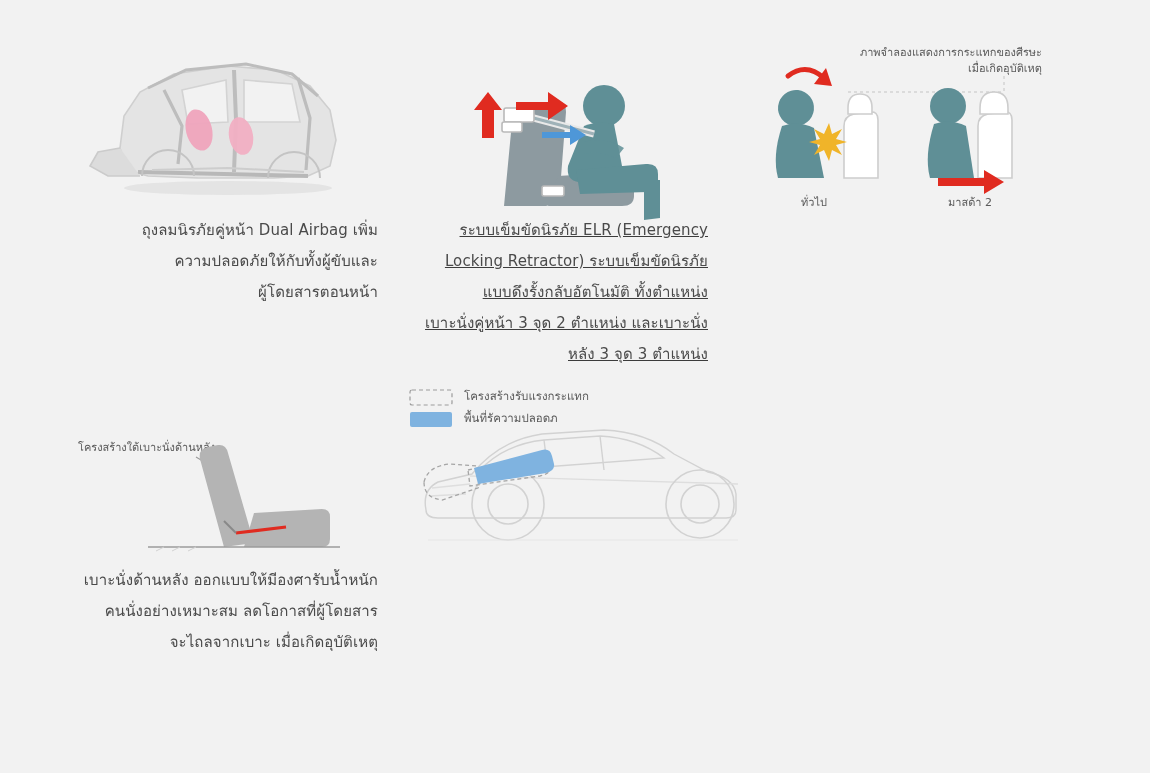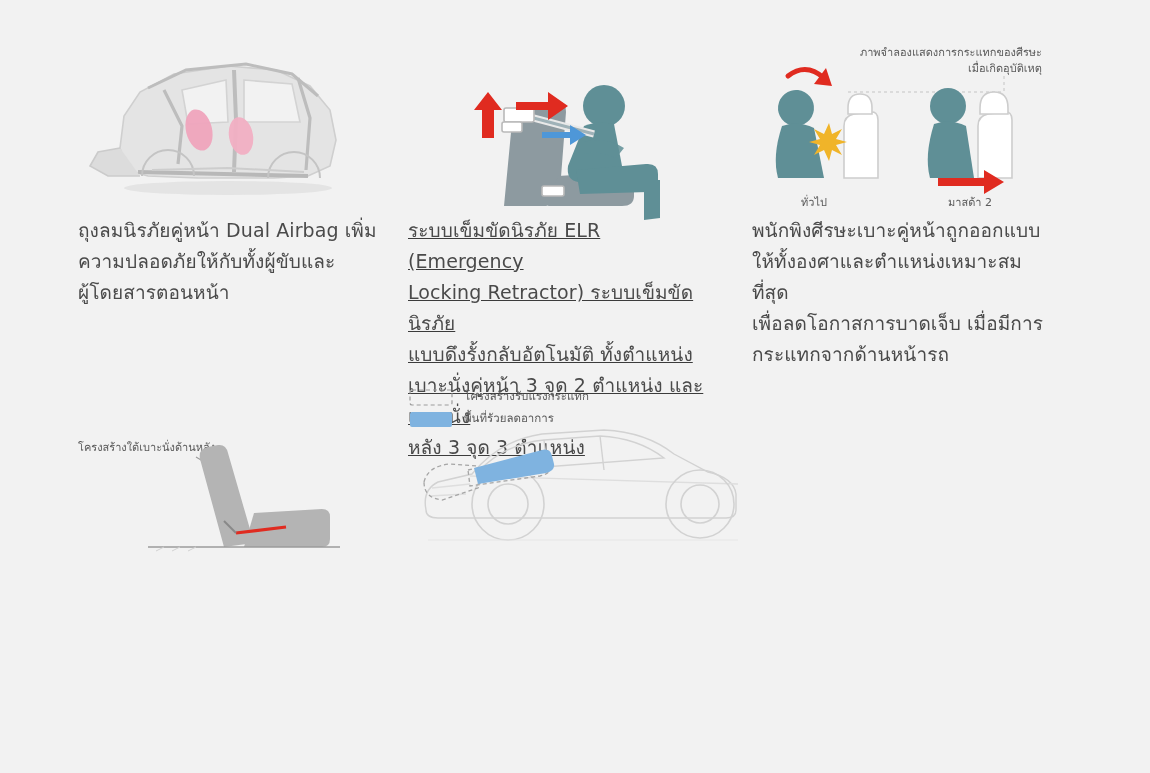--- a/index.html
+++ b/index.html
@@ -15,23 +15,24 @@
     overflow: hidden;
     position: relative;
   }
   .page {
     position: relative;
     width: 1150px;
     height: 773px;
   }
   .cell {
     position: absolute;
+    text-align: right;
   }
   .caption {
-    font-size: 19px;
+    font-size: 15px;
     line-height: 31px;
     color: #4a4a4a;
     letter-spacing: 0.1px;
     white-space: pre-line;
   }
   
   #cell-airbag  { left: 78px;  top: 30px;  width: 300px; }
   #cell-belt    { left: 408px; top: 30px;  width: 300px; text-decoration: underline; }
   #cell-headrest{ left: 752px; top: 30px;  width: 300px; }
   
@@ -182,24 +183,20 @@
             <path d="M182 94 Q198 88 214 96 L222 148 L178 148 Q172 126 182 94 Z"></path>
           </g>
 
           <g fill="#e02b20">
             <path d="M186 148 L232 148 L232 140 L252 152 L232 164 L232 156 L186 156 Z"></path>
           </g>
           <text class="tiny-label" x="218" y="176" text-anchor="middle">มาสด้า 2</text>
         </g>
       </svg>
     </div>
-    <div class="caption">พนักพิงศีรษะเบาะคู่หน้าถูกออกแบบ
-ให้ทั้งองศาและตำแหน่งเหมาะสมที่สุด
-เพื่อลดโอกาสการบาดเจ็บ เมื่อมีการ
-กระแทกจากด้านหน้ารถ</div>
   </div>
 
   <div class="cell" id="cell-rearseat">
     <div class="fig-box-2">
       <svg width="300" height="170" viewBox="0 0 300 170" aria-hidden="true">
         <text class="tiny-label" x="0" y="56">โครงสร้างใต้เบาะนั่งด้านหลัง</text>
         <path d="M118 62 Q140 74 150 96" stroke="#9b9b9b" stroke-width="1.2" fill="none"></path>
 
         <path d="M146 152 L122 64 Q120 54 130 52 L140 50 Q148 49 150 58 L176 148 Z" fill="#b4b4b4"></path>
 
@@ -210,20 +207,23 @@
 
         <line x1="70" y1="152" x2="262" y2="152" stroke="#9b9b9b" stroke-width="1.4"></line>
 
         <g stroke="#d2d2d2" stroke-width="1">
           <line x1="78" y1="156" x2="86" y2="152"></line>
           <line x1="94" y1="156" x2="102" y2="152"></line>
           <line x1="110" y1="156" x2="118" y2="152"></line>
         </g>
       </svg>
     </div>
+    <div class="caption">เบาะนั่งด้านหลัง ออกแบบให้มีองศารับน้ำหนัก
+คนนั่งอย่างเหมาะสม ลดโอกาสที่ผู้โดยสาร
+จะไถลจากเบาะ เมื่อเกิดอุบัติเหตุ</div>
   </div>
 
   <div class="cell" id="cell-bumper">
     <div class="fig-box-2" style="height:188px">
       <svg width="340" height="188" viewBox="0 0 340 188" aria-hidden="true">
 
         <rect x="2" y="12" width="42" height="15" rx="2" fill="none" stroke="#9b9b9b" stroke-width="1.2" stroke-dasharray="4 3"></rect>
         <rect x="2" y="34" width="42" height="15" rx="2" fill="#7fb3e0"></rect>
 
         <g fill="none" stroke="#d2d2d2" stroke-width="1.4">
@@ -246,18 +246,18 @@
         <path d="M60 92 L132 78 Q142 76 142 84 L142 90 Q142 96 132 98 L62 108 Z" fill="none" stroke="#a5a5a5" stroke-width="1.3" stroke-dasharray="4 3"></path>
 
         <path d="M66 90 L134 72 Q142 70 144 78 L146 86 Q147 93 138 95 L70 106 Z" fill="#7fb3e0"></path>
 
         <line x1="20" y1="162" x2="330" y2="162" stroke="#e6e6e6" stroke-width="1.2"></line>
       </svg>
       <div style="position:absolute; left:56px; top:10px;" class="legend-text">
         <span>โครงสร้างรับแรงกระแทก</span>
       </div>
       <div style="position:absolute; left:56px; top:32px;" class="legend-text">
-        <span>พื้นที่รัวยลดอาการ</span>
+        <span>พื้นที่รัความปลอดภ</span>
       </div>
     </div>
   </div>
 
 </div>
 
 </body></html>

